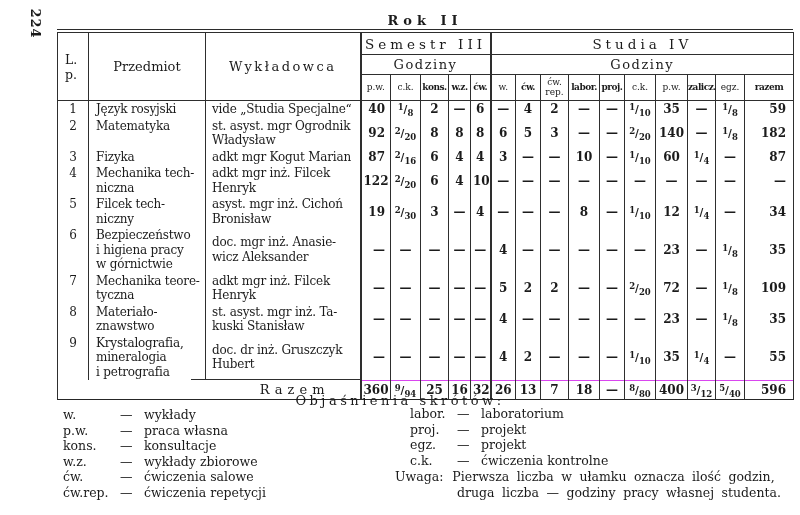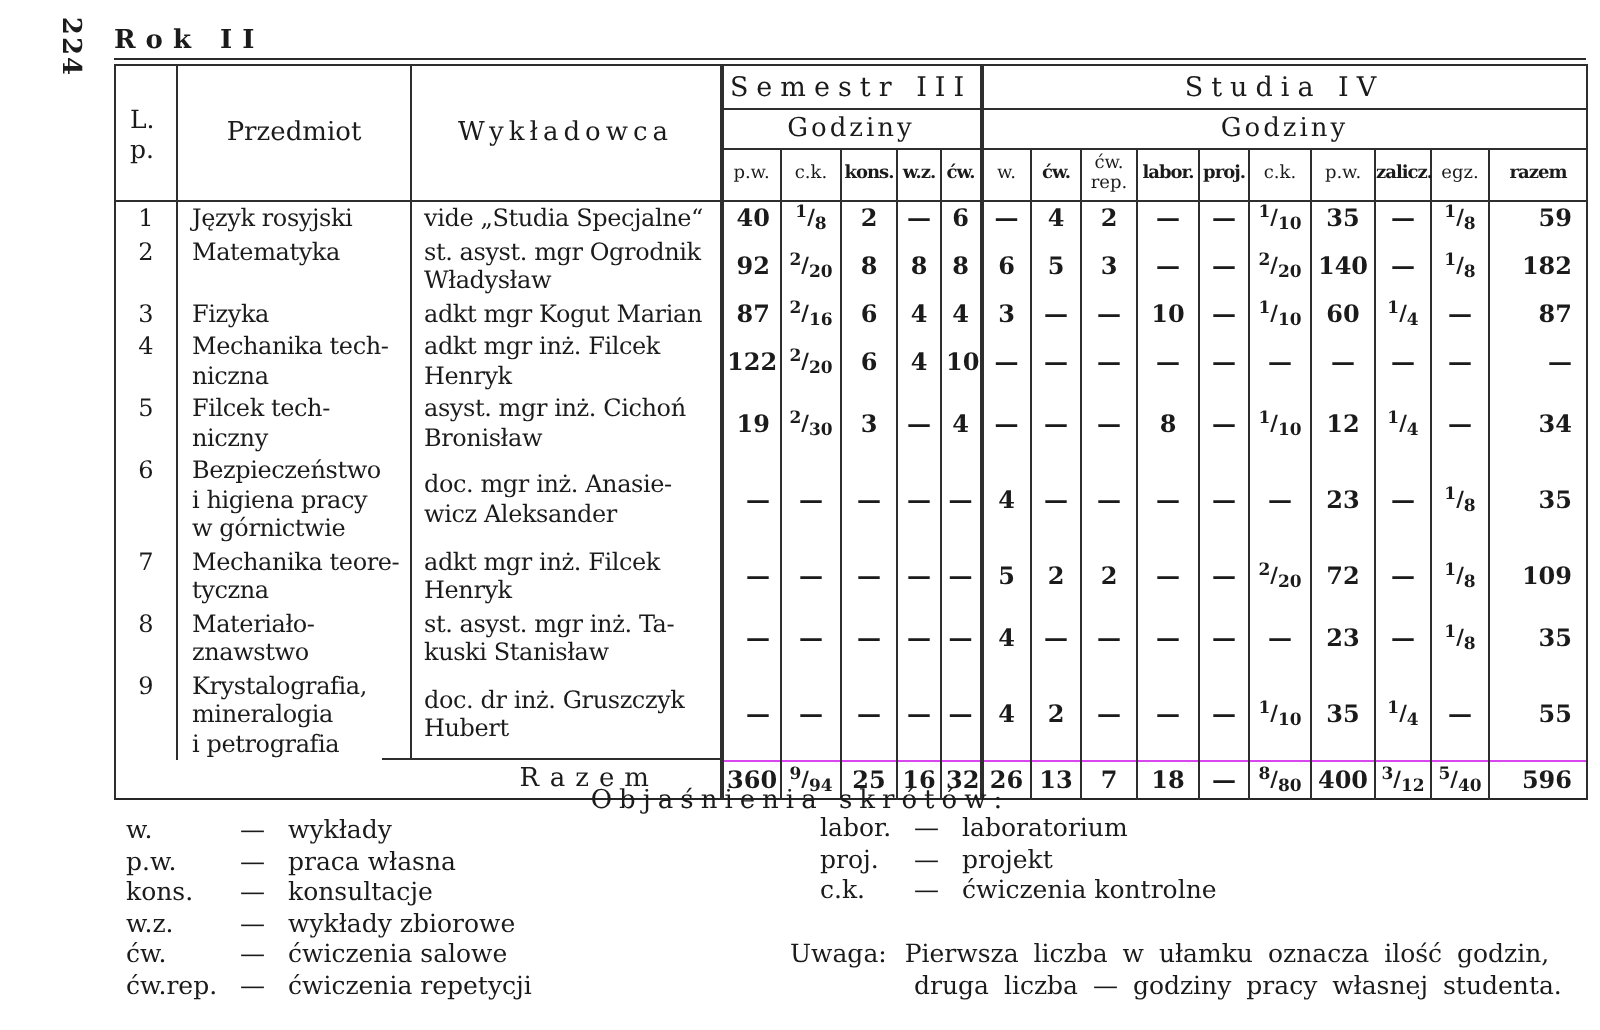--- a/index.html
+++ b/index.html
@@ -8,21 +8,21 @@
     background:#ffffff;color:#1b1b1b;
     font-family:"DejaVu Serif", serif;
   }
   .page-num{
     position:absolute;left:20px;top:16px;
     font-size:13px;font-weight:bold;letter-spacing:1px;
     transform:rotate(90deg);transform-origin:center;
   }
   .doc-title{
     position:absolute;left:57px;top:13px;width:736px;
-    font-size:13px;font-weight:bold;letter-spacing:5px;
+    text-align:center;font-size:13px;font-weight:bold;letter-spacing:5px;
   }
   .top-rule{
     position:absolute;left:57px;top:29px;width:736px;height:0;
     border-top:1.5px solid #2b2b2b;
   }
   table.main{
     position:absolute;left:57px;top:32px;width:736px;
     border-collapse:collapse;table-layout:fixed;
     border:1.5px solid #262626;
   }
@@ -372,18 +372,19 @@
     <div><span class="leg-abbr">w.</span><span class="leg-dash">—</span><span>wykłady</span></div>
     <div><span class="leg-abbr">p.w.</span><span class="leg-dash">—</span><span>praca własna</span></div>
     <div><span class="leg-abbr">kons.</span><span class="leg-dash">—</span><span>konsultacje</span></div>
     <div><span class="leg-abbr">w.z.</span><span class="leg-dash">—</span><span>wykłady zbiorowe</span></div>
     <div><span class="leg-abbr">ćw.</span><span class="leg-dash">—</span><span>ćwiczenia salowe</span></div>
     <div><span class="leg-abbr">ćw.rep.</span><span class="leg-dash">—</span><span>ćwiczenia repetycji</span></div>
   </div>
 <div class="legend legend-right" id="legend-right">
     <div><span class="leg-abbr">labor.</span><span class="leg-dash">—</span><span>laboratorium</span></div>
     <div><span class="leg-abbr">proj.</span><span class="leg-dash">—</span><span>projekt</span></div>
+    <div><span class="leg-abbr">egz.</span><span class="leg-dash">—</span><span>projekt</span></div>
     <div><span class="leg-abbr">c.k.</span><span class="leg-dash">—</span><span>ćwiczenia kontrolne</span></div>
   </div>
 <div class="uwaga">
   <span class="uwaga-label">Uwaga:</span><span>Pierwsza liczba w ułamku oznacza ilość godzin,</span>
   <div class="uwaga-l2">druga liczba — godziny pracy własnej studenta.</div>
 </div>
 
 </body></html>

